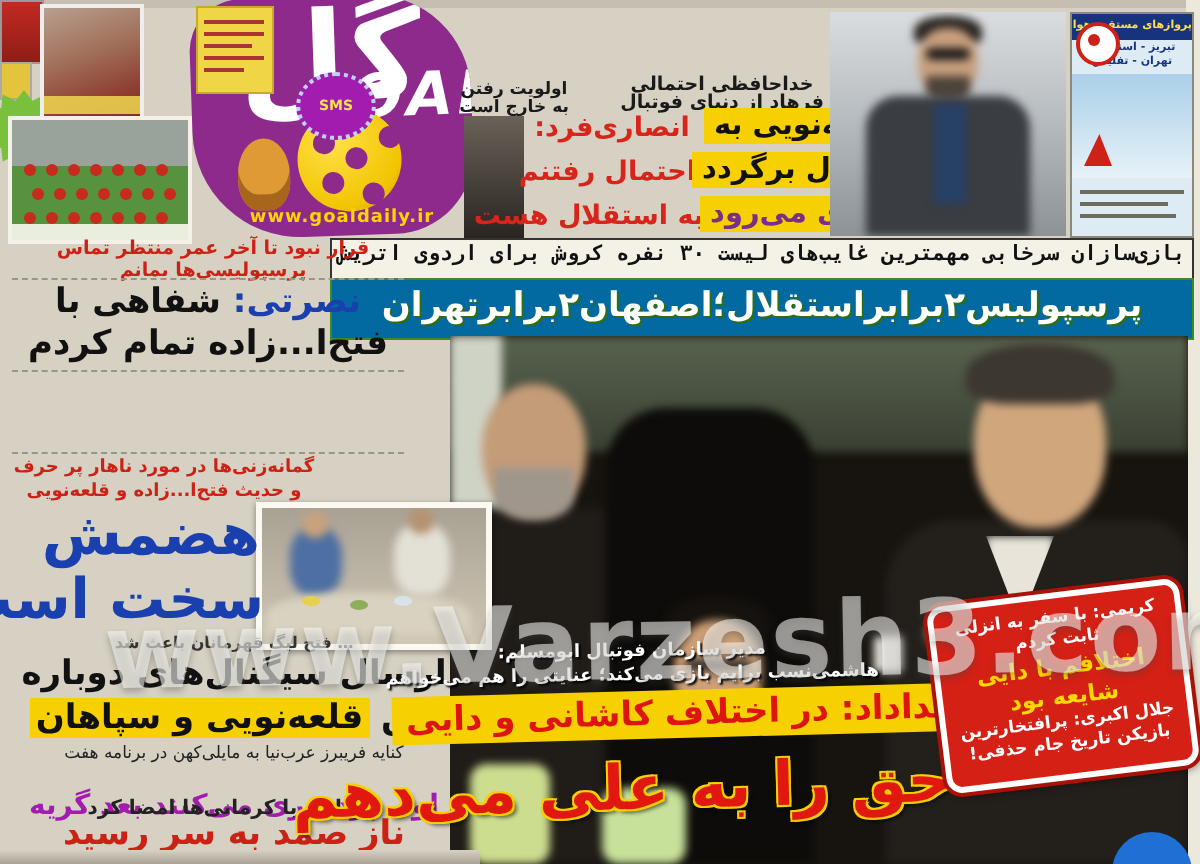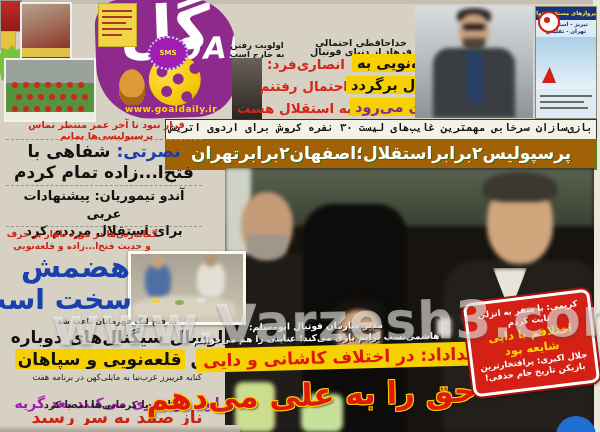--- a/index.html
+++ b/index.html
@@ -61,21 +61,21 @@
   #ad-tail{position:absolute;left:6px;top:30px;width:14px;height:16px;background:#cc2218;clip-path:polygon(0 100%,55% 0,100% 100%);}
   .ad-bar{position:absolute;left:4px;width:52px;height:2px;background:#6b6b60;}
   
   .kicker{font-size:9.5px;font-weight:bold;color:#1a1a1a;}
   .red-head{color:#d8241a;font-weight:bold;font-size:13.5px;}
   .yellow-row{position:absolute;background:#f6d000;color:#111;font-weight:bold;font-size:14.5px;padding:1px 5px;white-space:nowrap;}
   #photo-ansari{left:232px;top:58px;width:30px;height:64px;background:linear-gradient(#6a6258,#26221e);}
   
   #strip-white{left:165px;top:119px;width:430px;height:19px;background:#f4f1e7;border:1px solid #333;
       color:#111;font-size:10.5px;font-weight:bold;line-height:17px;text-align:center;overflow:hidden;font-family:Liberation Mono, monospace;}
-  #strip-green{left:165px;top:139px;width:430px;height:29px;background:#a16207;border:1px solid #3e8a1e;
+  #strip-green{left:165px;top:139px;width:430px;height:29px;background:#0369a1;border:1px solid #3e8a1e;
       color:#fff;font-size:17px;font-weight:bold;line-height:27px;text-align:center;
       text-shadow:1px 1px 0 #2d6e12;overflow:hidden;}
   
   #photo-main{left:225px;top:168px;width:369px;height:264px;background:#17140f;}
   #main-top-band{left:0;top:0;width:100%;height:58px;background:linear-gradient(#59624f,#3a4133);}
   #main-window{left:0;top:0;width:26px;height:130px;background:#cfd3c6;}
   #man-left-head{left:16px;top:24px;width:52px;height:66px;border-radius:48%;background:#c49c78;}
   #man-left-beard{left:22px;top:66px;width:40px;height:26px;border-radius:0 0 45% 45%;background:#9f968c;}
   #man-left-body{left:-6px;top:86px;width:86px;height:178px;background:#201c18;}
   #man-back{left:78px;top:36px;width:104px;height:228px;border-radius:30px 30px 0 0;background:#0e0c0a;}
@@ -254,24 +254,20 @@
     <span>قرار نبود تا آخر عمر منتظر تماس</span><br>
     <span>پرسپولیسی‌ها بمانم</span>
   </div>
   <div class="abs sep" style="left:6px;top:139px;width:196px;"></div>
   <div class="abs ctr" id="t-nosrati">
     <span class="name">نصرتی:</span>
     <span>شفاهی با</span><br>
     <span>فتح‌ا...زاده تمام کردم</span>
   </div>
   <div class="abs sep" style="left:6px;top:185px;width:196px;"></div>
-  <div class="abs ctr" id="t-ando">
-    <span>آندو تیموریان: پیشنهادات عربی</span><br>
-    <span>برای استقلال مرددم کرد</span>
-  </div>
   <div class="abs sep" style="left:6px;top:226px;width:196px;"></div>
   <div class="abs ctr" id="t-lunchk">
     <span>گمانه‌زنی‌ها در مورد ناهار پر حرف</span><br>
     <span>و حدیث فتح‌ا...زاده و قلعه‌نویی</span>
   </div>
   <div class="abs ctr nowrap" id="t-hazm1">هضمش</div>
   <div class="abs ctr nowrap" id="t-hazm2">سخت است!</div>
   <div class="abs ctr nowrap" id="t-tiny">… فتح لیگ قهرمانان باعث شد</div>
   <div class="abs ctr nowrap" id="t-signal1">ارسال سیگنال‌های دوباره</div>
   <div class="abs ctr nowrap" id="t-signal2">

